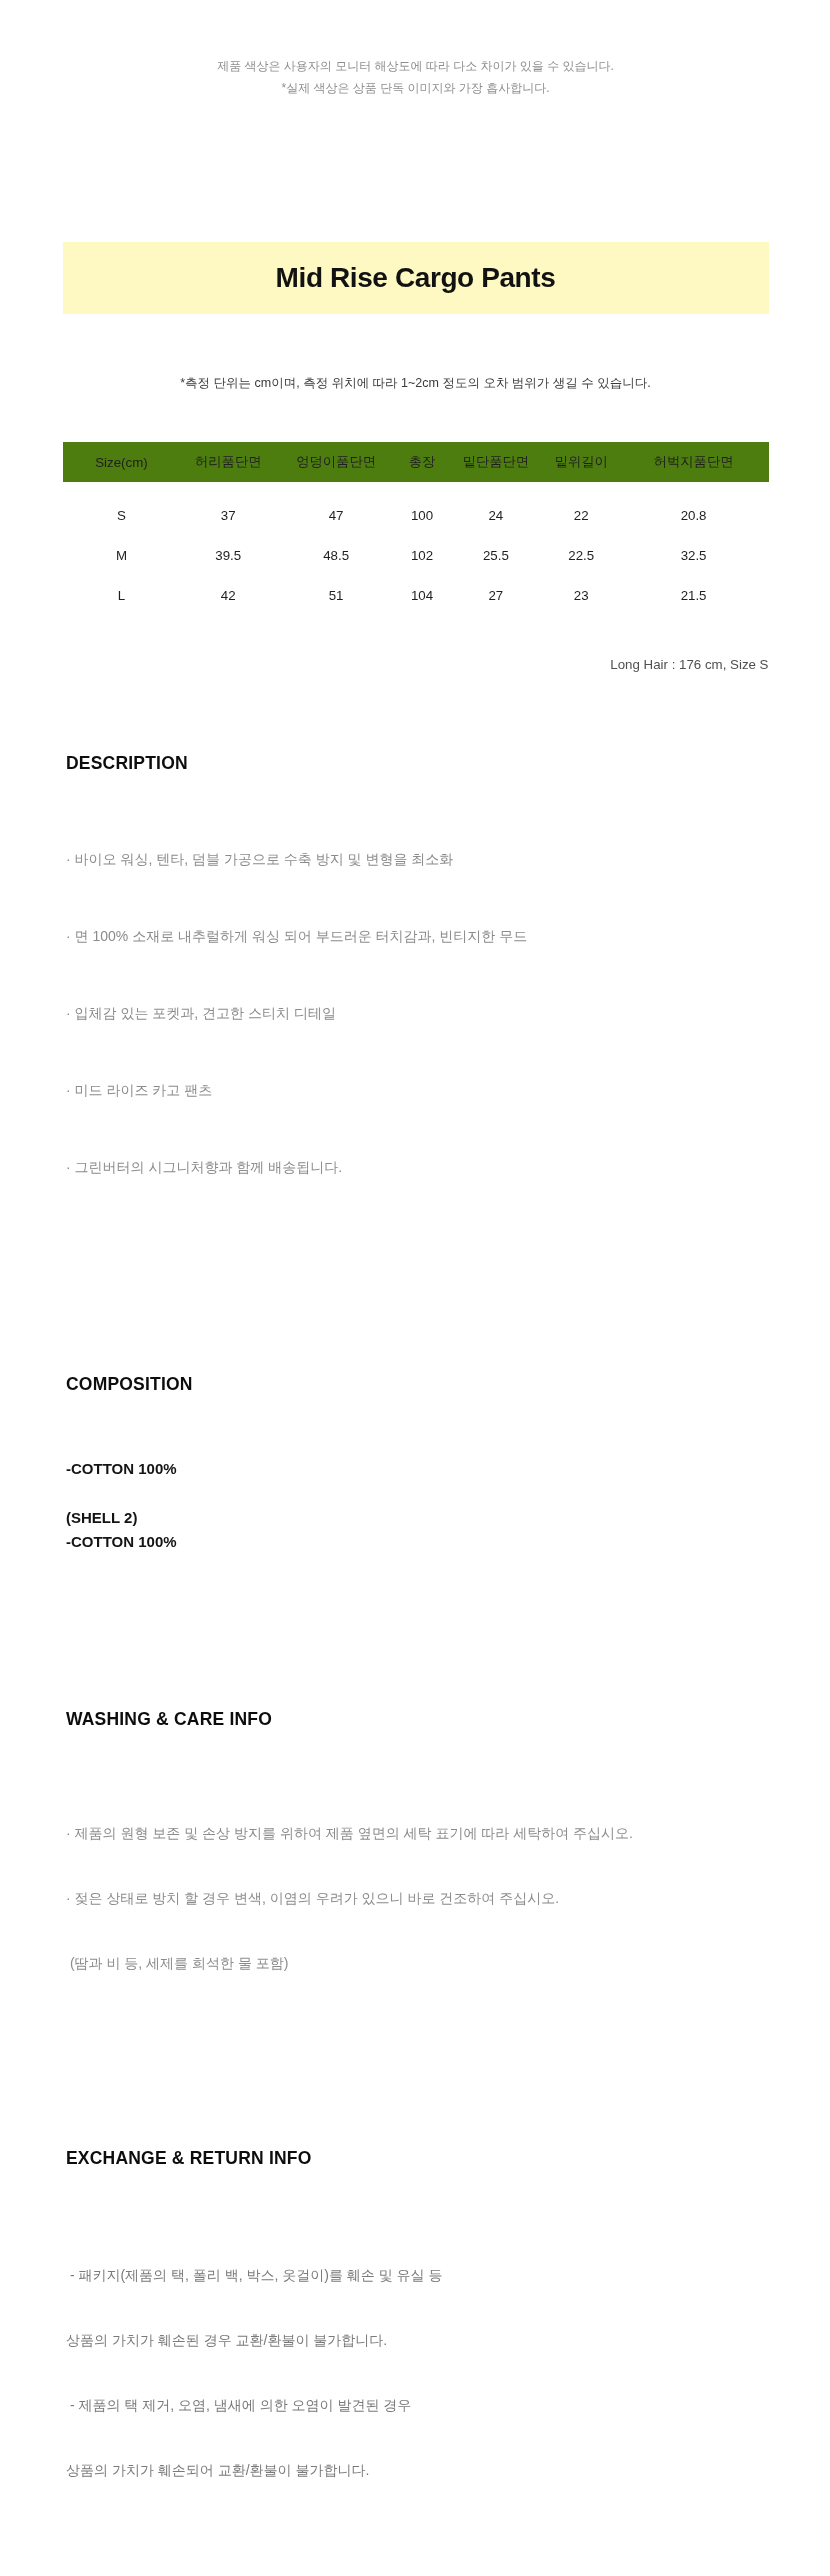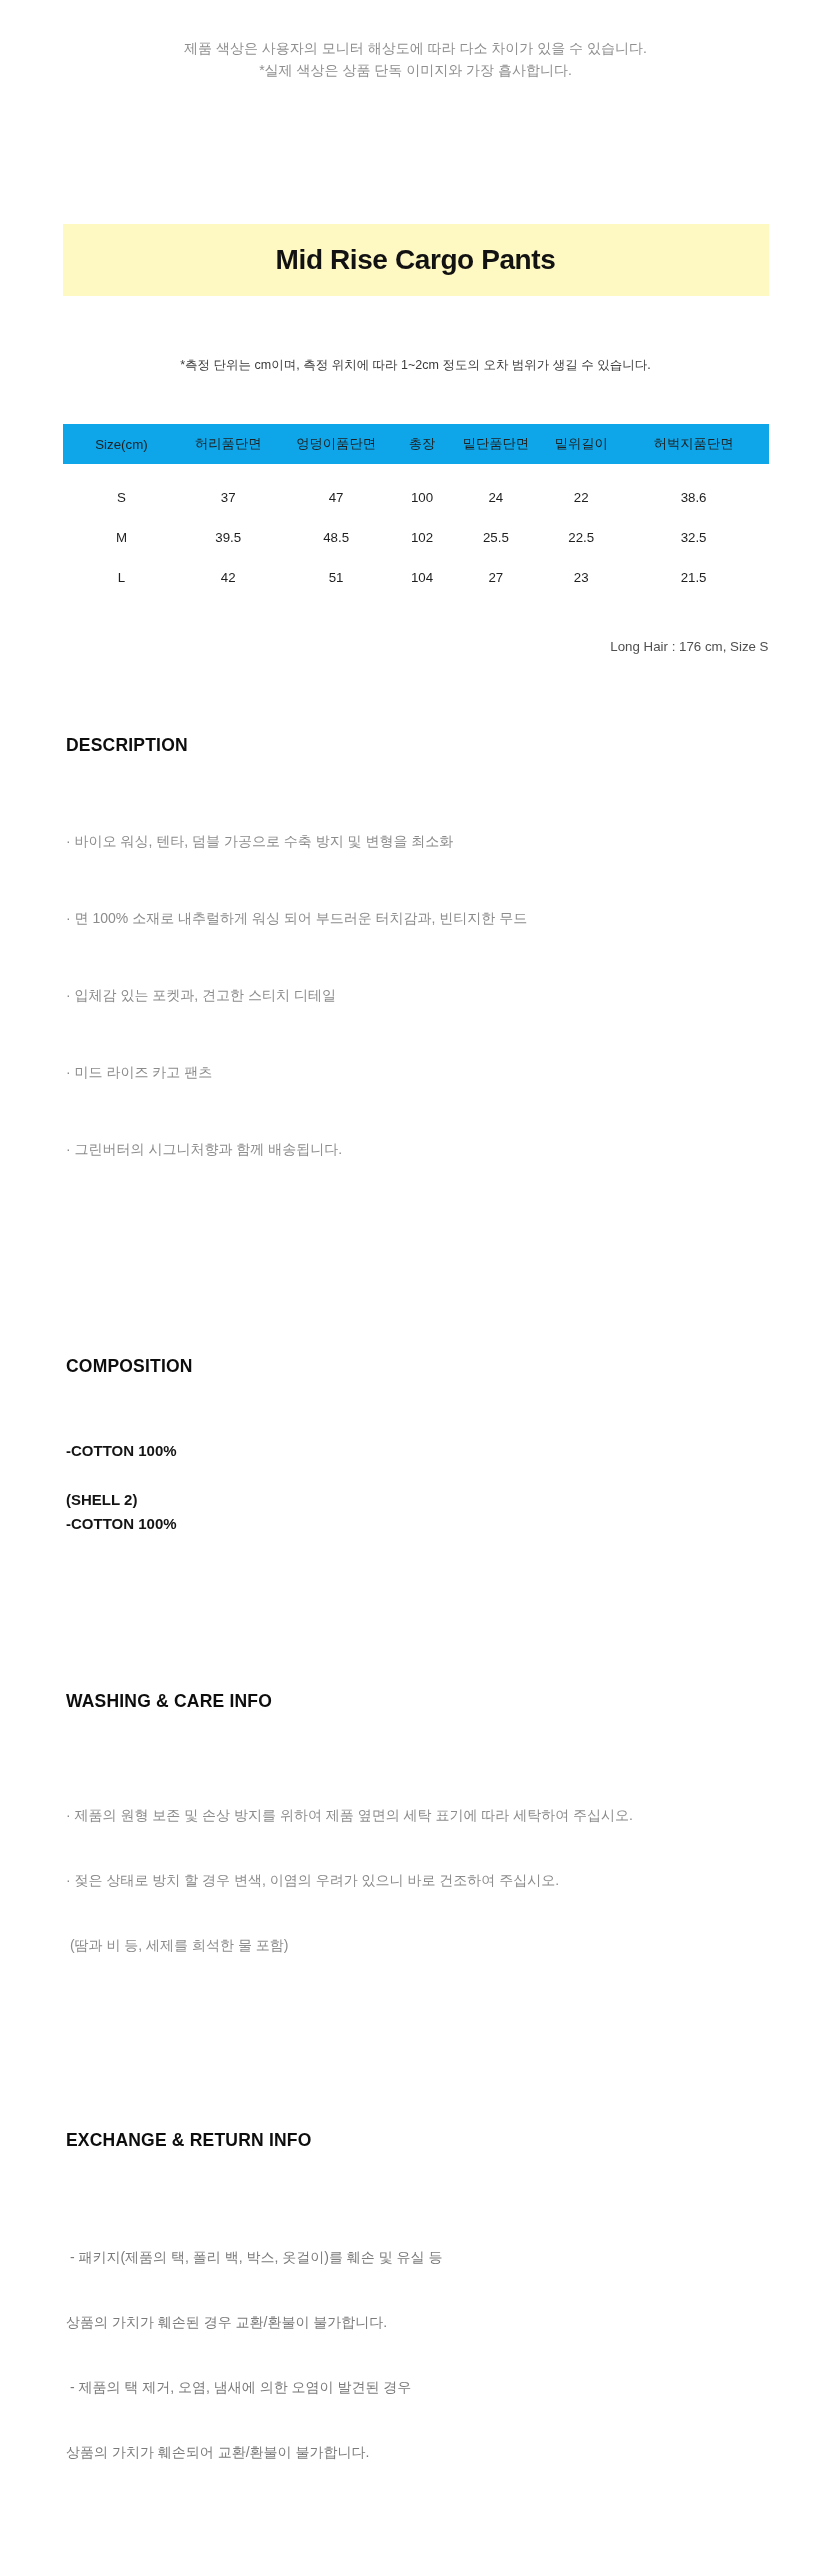--- a/index.html
+++ b/index.html
@@ -6,35 +6,35 @@
   body{
     width:831px;height:2576px;position:relative;overflow:hidden;
     font-family:"Liberation Sans","DejaVu Sans",sans-serif;
     -webkit-font-smoothing:antialiased;
   }
   .page{width:831px;height:2576px;}
   p{margin:0;}
   h1,h2{margin:0;font-weight:bold;}
 
   
-  .top-notice{padding-top:37px;text-align:center;color:#8e8e8e;font-size:14px;line-height:22.4px;}
+  .top-notice{padding-top:55px;text-align:center;color:#8e8e8e;font-size:12px;line-height:22.4px;}
 
   
   .title-box{
     margin:142px auto 0 auto;width:706px;height:72px;background:#fef9c3;
     display:flex;align-items:center;justify-content:center;
   }
   .title-box h1{font-size:28px;color:#121212;letter-spacing:-0.4px;}
 
   
   .size-note{margin-top:61px;text-align:center;color:#3a3a3a;font-size:12.5px;line-height:16.6px;}
 
   
   .size-table{width:706px;margin:51px auto 0 auto;font-size:13.3px;color:#1f1f1f;}
-  .thead{height:40px;background:#0ea5e9;display:flex;align-items:center;}
+  .thead{height:40px;background:#4d7c0f;display:flex;align-items:center;}
   .trow{height:40px;display:flex;align-items:center;}
   .trow-first{margin-top:13.3px;}
   .cell{text-align:center;}
   .c1{width:118px;} .c2{width:96px;} .c3{width:120px;} .c4{width:52px;}
   .c5{width:96px;} .c6{width:75px;} .c7{width:150px;}
 
   
   .model-info{width:706px;margin:37px auto 0 auto;text-align:right;color:#4f4f4f;font-size:13.3px;line-height:23px;}
 
   
@@ -84,21 +84,21 @@
       <div class="cell c7">허벅지품단면</div>
     </div>
 
     <div class="trow trow-first">
       <div class="cell c1">S</div>
       <div class="cell c2">37</div>
       <div class="cell c3">47</div>
       <div class="cell c4">100</div>
       <div class="cell c5">24</div>
       <div class="cell c6">22</div>
-      <div class="cell c7">38.6</div>
+      <div class="cell c7">20.8</div>
     </div>
     <div class="trow">
       <div class="cell c1">M</div>
       <div class="cell c2">39.5</div>
       <div class="cell c3">48.5</div>
       <div class="cell c4">102</div>
       <div class="cell c5">25.5</div>
       <div class="cell c6">22.5</div>
       <div class="cell c7">32.5</div>
     </div>

